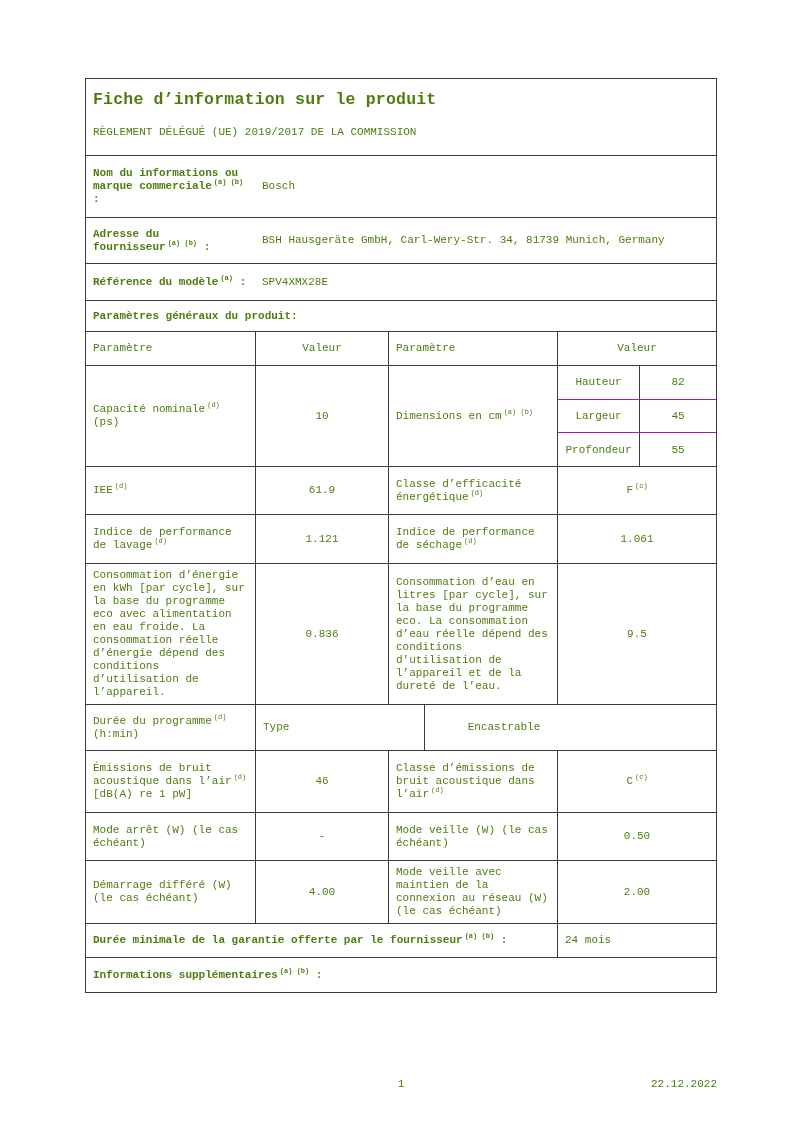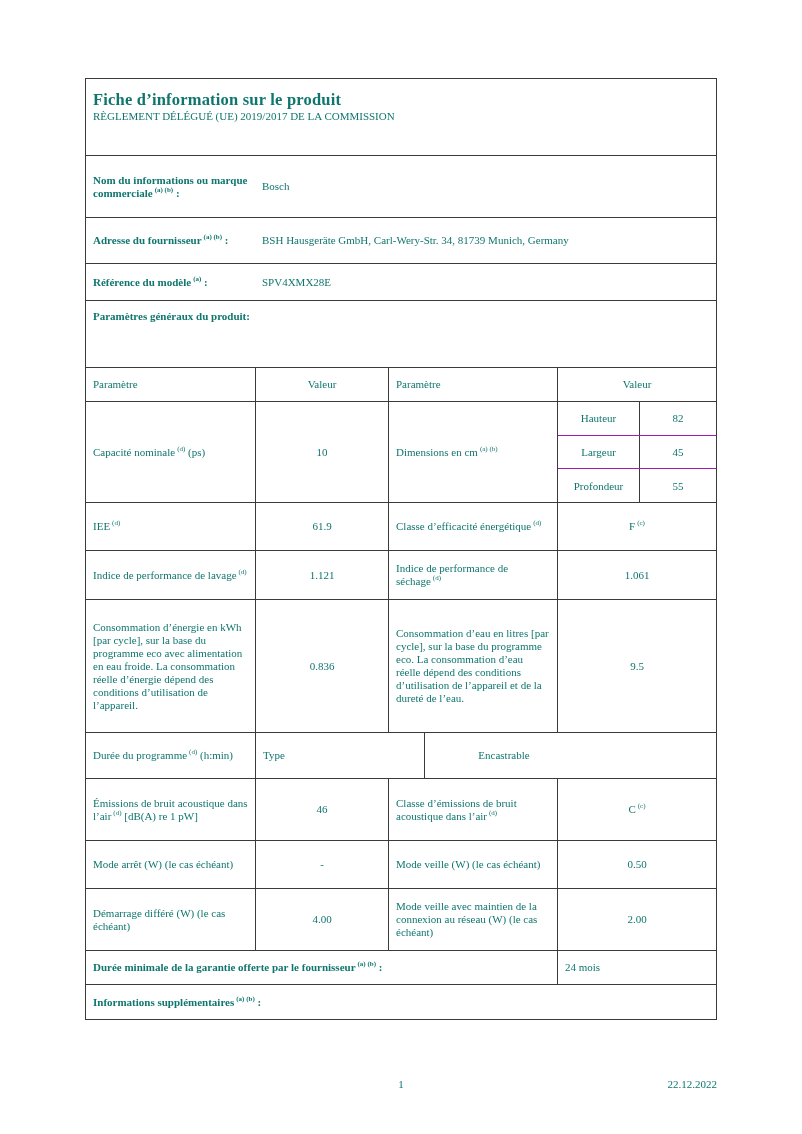--- a/index.html
+++ b/index.html
@@ -1,46 +1,46 @@
 <!DOCTYPE html>
 <html lang="fr"><head>
 <meta charset="utf-8">
 <style>
   * { margin:0; padding:0; box-sizing:border-box; }
   html,body { background:#ffffff; }
   .page {
     position:relative; width:802px; height:1134px; background:#ffffff;
-    font-family:Liberation Serif, serif; color:#0f766e; overflow:hidden;
+    font-family:Liberation Mono, monospace; color:#4d7c0f; overflow:hidden;
   }
   .doc { position:absolute; left:85px; top:78px; width:632px; border:1px solid #3a3a3a; background:#fff; }
   .row { display:flex; border-top:1px solid #3a3a3a; }
   .row:first-child { border-top:none; }
   .cell {
     padding:5px 7px; display:flex; flex-direction:column; justify-content:center;
     font-size:11px; line-height:13px;
   }
   .c1 { width:169px; }
   .c2 { width:133px; border-left:1px solid #3a3a3a; }
   .c3 { width:169px; border-left:1px solid #3a3a3a; }
   .c4 { width:159px; border-left:1px solid #3a3a3a; }
   .wide { flex:1; }
   .span3 { width:471px; }
   .val { align-items:center; text-align:center; }
   .bold { font-weight:bold; }
   sup { font-size:7px; line-height:0; vertical-align:super; margin-left:2px; }
   
   .title-block { display:block; padding:11px 7px 8px 7px; min-height:76px; }
   .doc-title { font-size:16.5px; line-height:20px; font-weight:bold; letter-spacing:0.2px; }
-  .doc-subtitle { font-size:11px; margin-top:0; }
+  .doc-subtitle { font-size:11px; margin-top:16px; }
   
   .r-name { min-height:62px; }
   .r-addr { min-height:46px; }
   .r-model { min-height:37px; }
   .r-section { min-height:31px; }
-  .r-headers { min-height:34px;margin-top:36px; }
+  .r-headers { min-height:34px; }
   .r-cap { min-height:101px; }
   .r-iee { min-height:48px; }
   .r-wash { min-height:49px; }
   .r-conso { min-height:133px; }
   .r-dur { min-height:46px; }
   .r-noise { min-height:62px; }
   .r-off { min-height:48px; }
   .r-delay { min-height:62px; }
   .r-warranty { min-height:34px; }
   .r-info { min-height:35px; }

